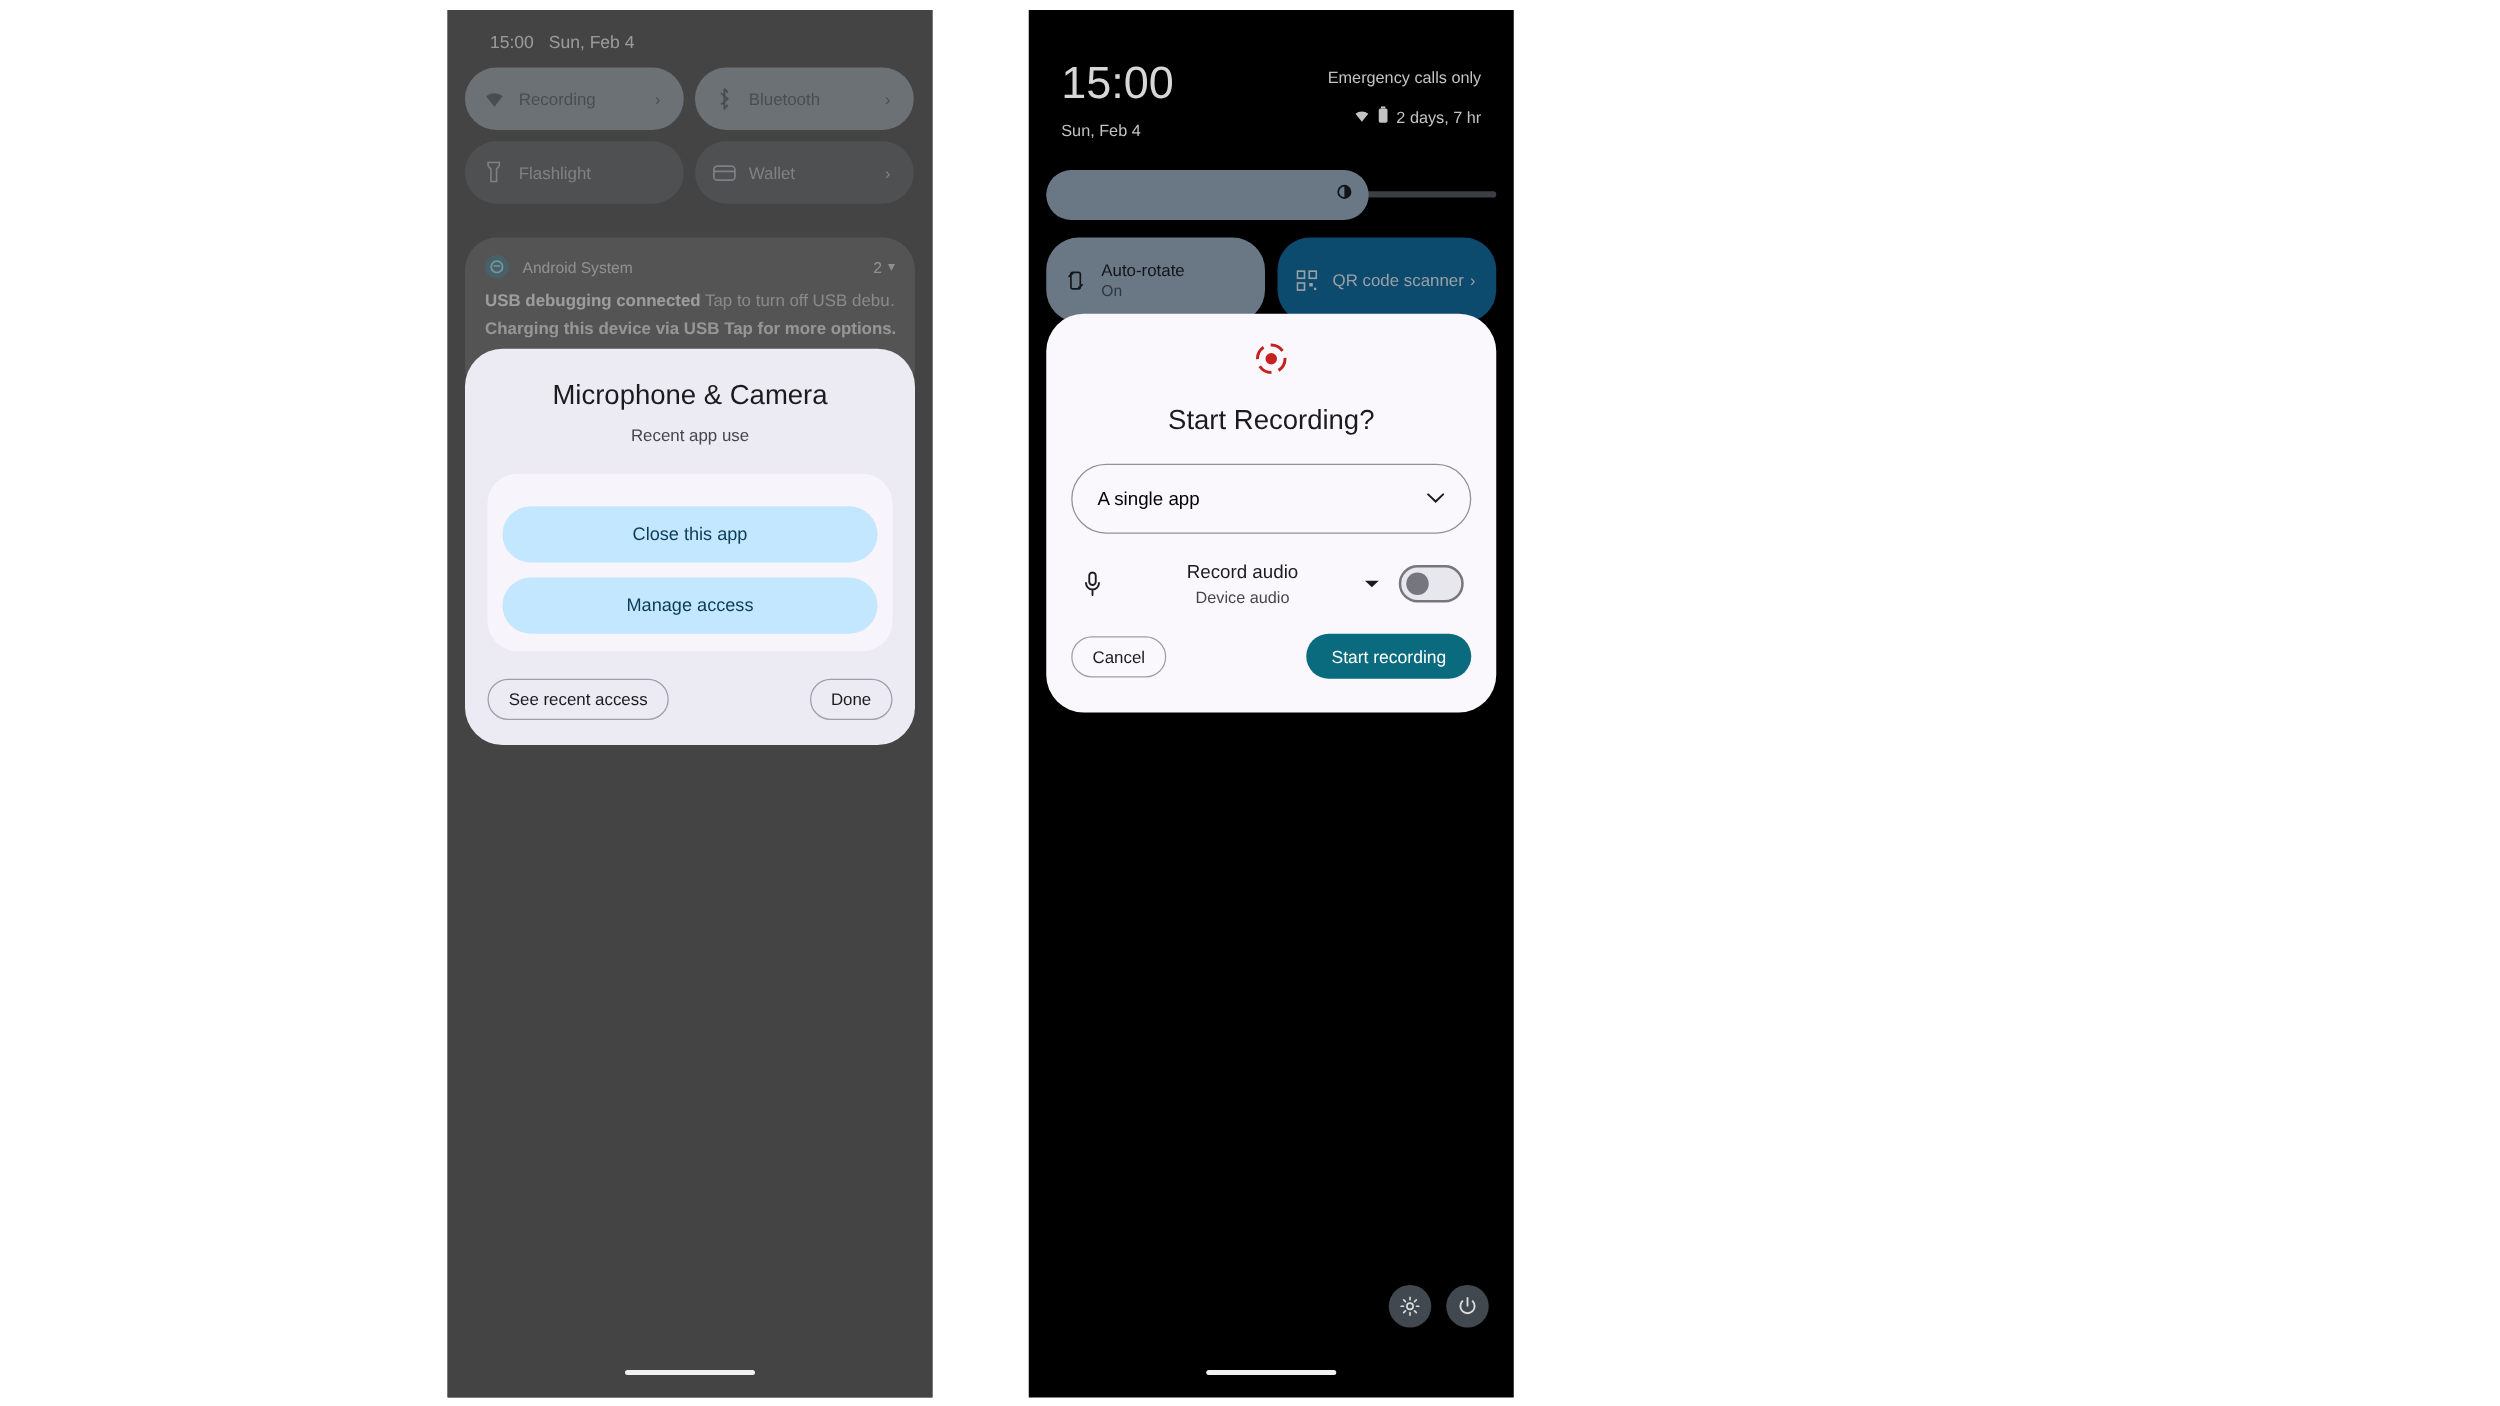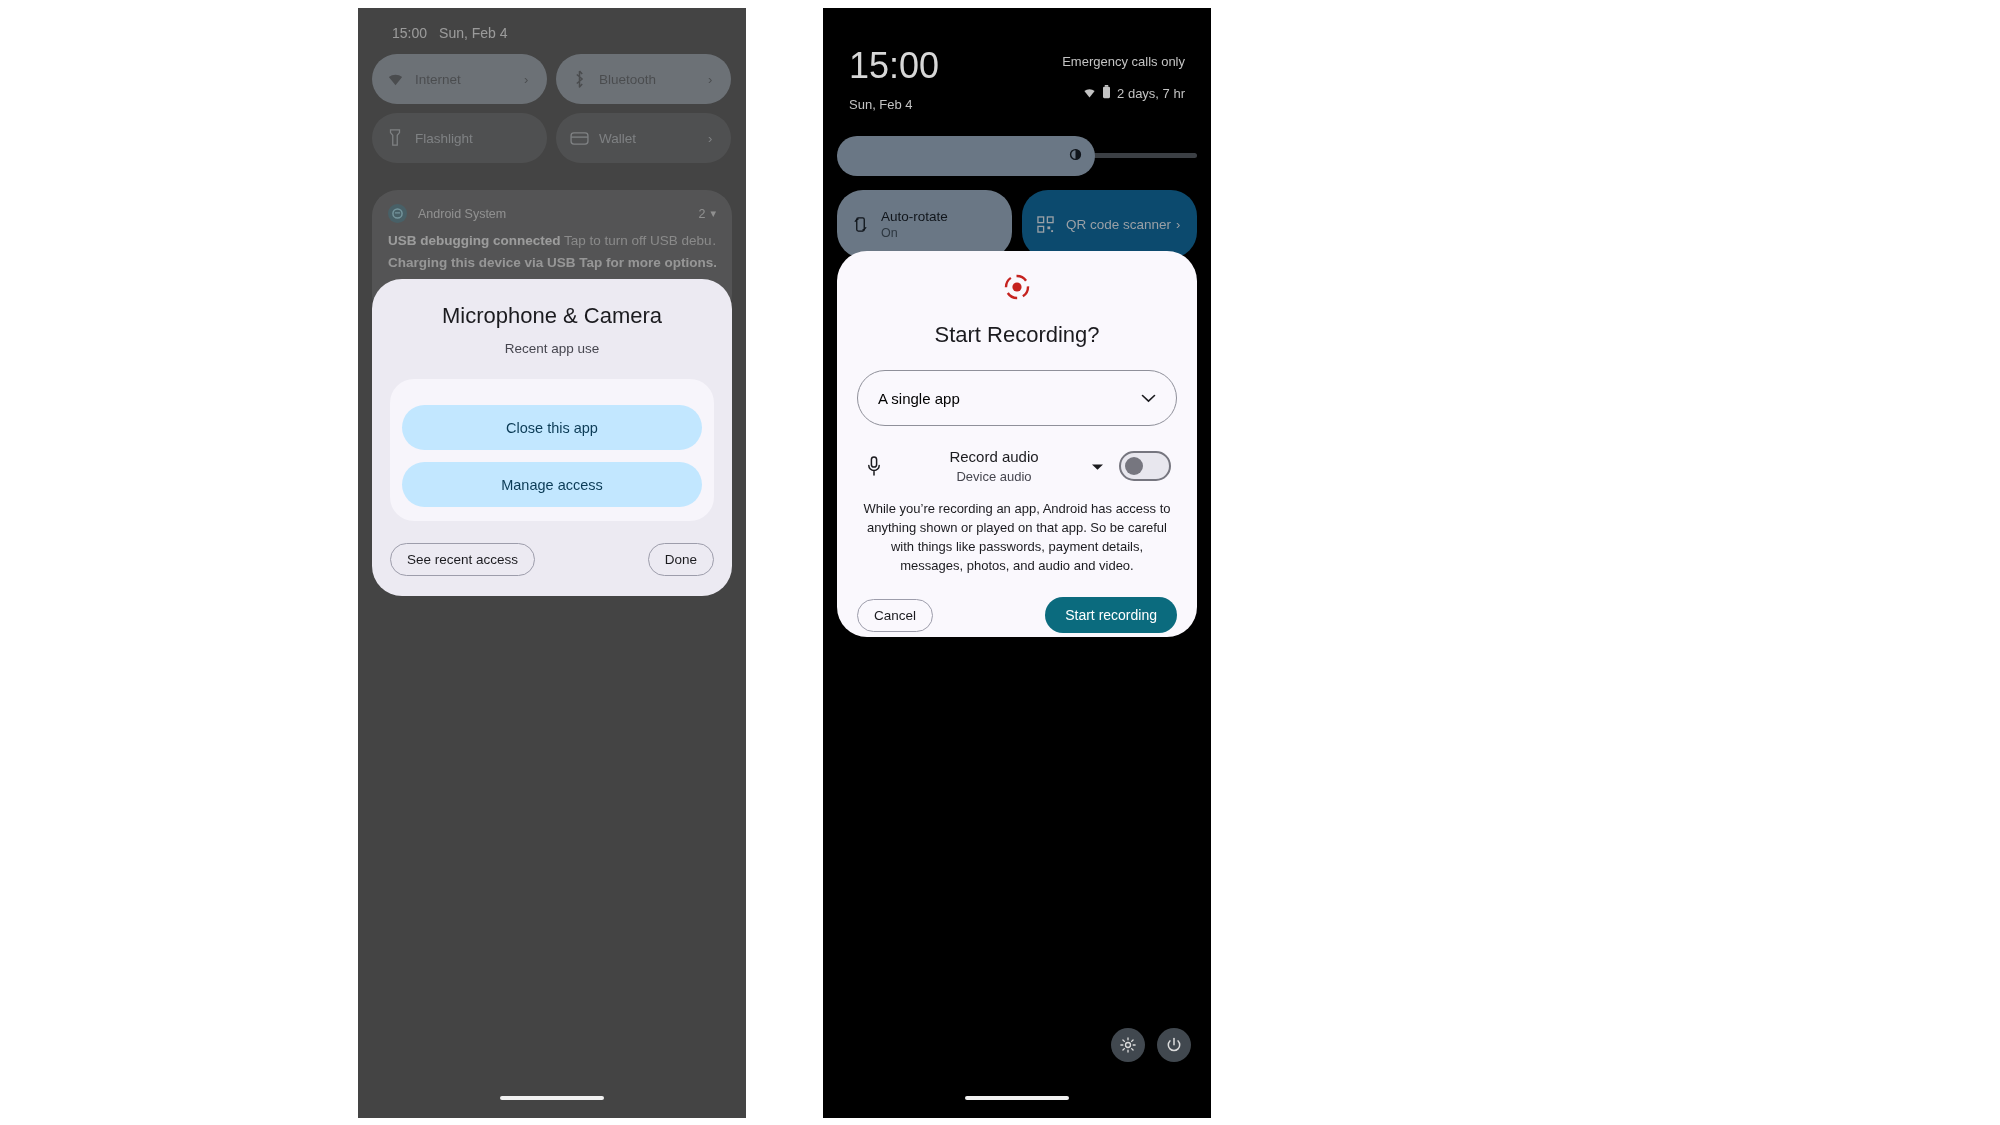--- a/index.html
+++ b/index.html
@@ -188,21 +188,21 @@
   .qs2-tile .t2-state{font-size:12.5px;margin-top:2px;}
   .qs2-tile.on .t2-label{color:#10151b;}
   .qs2-tile.on .t2-state{color:#2d3740;}
   .qs2-tile.off .t2-label{color:#9aa0a6;}
   .qs2-tile .t2-chev{flex:0 0 10px;font-size:13px;color:#9aa0a6;}
 
   
   .rec-dialog{
     position:absolute;left:14px;top:243px;width:360px;
     background:#faf8fd;border-radius:30px;z-index:10;
-    padding:22px 20px 4px 20px;box-sizing:border-box;
+    padding:22px 20px 27px 20px;box-sizing:border-box;
   }
   .rec-icon-wrap{display:flex;justify-content:center;}
   .rec-title{
     text-align:center;color:#1b1b1f;font-size:22px;margin-top:17px;
   }
   .rec-select{
     margin-top:22px;height:56px;border:1px solid #8f909a;border-radius:28px;
     display:flex;align-items:center;padding:0 20px;box-sizing:border-box;
   }
   .rec-select-label{flex:1 1 auto;color:#000000;font-size:15px;}
@@ -259,21 +259,21 @@
   </div>
 
   <div class="qs-tiles">
 
     <div class="qs-tile on">
       <span class="t-icon">
         <svg width="17" height="14" viewBox="0 0 24 20">
             <path d="M12 19 2.5 7.2A15 15 0 0 1 21.5 7.2Z" fill="#10151b"></path>
           </svg>
       </span>
-      <span class="t-label">Internet</span>
+      <span class="t-label">Recording</span>
       <span class="t-chev">›</span>
     </div>
 
     <div class="qs-tile on">
       <span class="t-icon">
         <svg width="13" height="18" viewBox="0 0 14 20">
             <path d="M4 5l6 5-6 5M7 1v18l3-3.5M7 1l3 3.5" stroke="#10151b" stroke-width="1.7" fill="none" stroke-linejoin="round"></path>
           </svg>
       </span>
       <span class="t-label">Bluetooth</span>
@@ -450,21 +450,20 @@
       <span class="rec-audio-caret">
         <svg width="13" height="8" viewBox="0 0 13 8">
             <path d="M1 1.5 6.5 6.8 12 1.5Z" fill="#1b1b1f"></path>
           </svg>
       </span>
       <span class="toggle">
         <span class="knob"></span>
       </span>
     </div>
 
-    <div class="rec-body">While you’re recording an app, Android has access to anything shown or played on that app. So be careful with things like passwords, payment details, messages, photos, and audio and video.</div>
 
     <div class="rec-footer">
       <div class="pill-btn">Cancel</div>
       <div class="btn-filled">Start recording</div>
     </div>
   </div>
 
   <div class="phone-footer">
     <div class="footer-btn">
       <svg width="16" height="16" viewBox="0 0 18 18">

